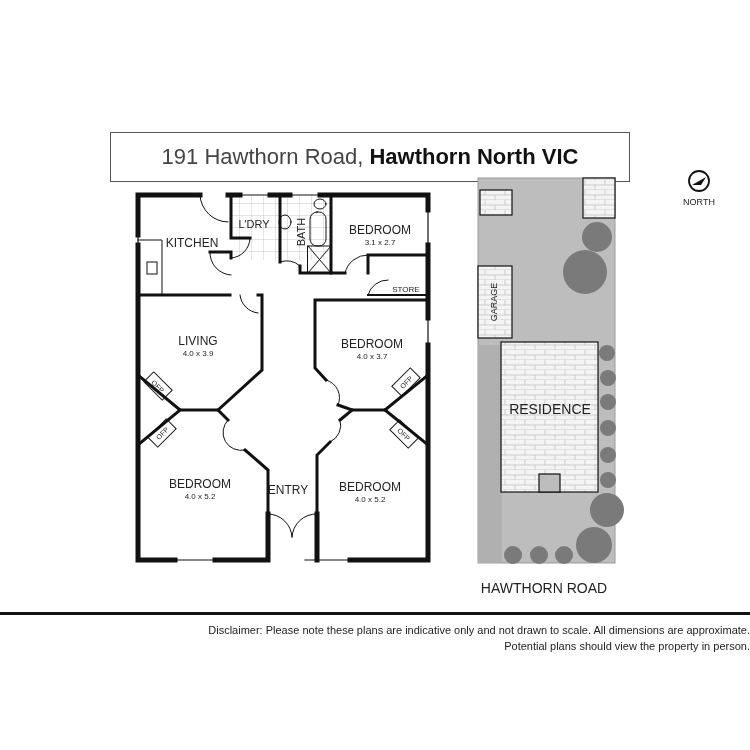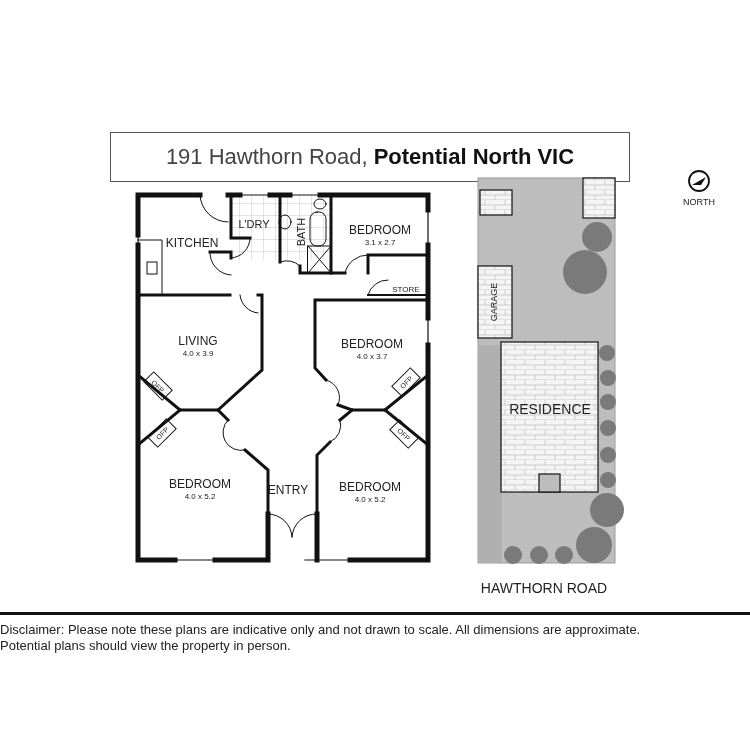--- a/index.html
+++ b/index.html
@@ -3,28 +3,28 @@
 <meta charset="utf-8">
 <style>
   html,body{margin:0;padding:0;background:#fff;}
   body{width:750px;height:750px;position:relative;overflow:hidden;font-family:"Liberation Sans",sans-serif;color:#222;}
   .title-box{position:absolute;left:110px;top:96px;width:520px;height:50px;border:1.5px solid #555;box-sizing:border-box;display:flex;align-items:center;justify-content:center;font-size:22px;margin-top:36px;}
   .title-box .light{color:#444;font-weight:300;}
   .title-box .bold{color:#111;font-weight:bold;margin-left:6px;}
   svg{position:absolute;left:0;top:0;}
   .lbl{font-family:"Liberation Sans",sans-serif;fill:#222;}
   .footer-rule{position:absolute;left:0;top:612px;width:750px;height:3px;background:#111;}
-  .disclaimer{position:absolute;left:0;top:622px;width:750px;text-align:left;font-size:13px;line-height:16px;color:#222;}
+  .disclaimer{position:absolute;left:0;top:622px;width:750px;text-align:right;font-size:11px;line-height:16px;color:#222;}
 </style>
 </head>
 <body>
 
 <div class="title-box">
   <span class="light">191 Hawthorn Road,</span>
-  <span class="bold">Potential North VIC</span>
+  <span class="bold">Hawthorn North VIC</span>
 </div>
 
 <svg width="750" height="750" viewBox="0 0 750 750">
   <defs>
     <pattern id="tiles" width="12" height="12" patternUnits="userSpaceOnUse">
       <rect width="12" height="12" fill="#fff"></rect>
       <path d="M12 0V12M0 12H12" stroke="#bbb" stroke-width="0.8"></path>
     </pattern>
     <pattern id="brick" width="20" height="10" patternUnits="userSpaceOnUse">
       <rect width="20" height="10" fill="#f4f4f4"></rect>

